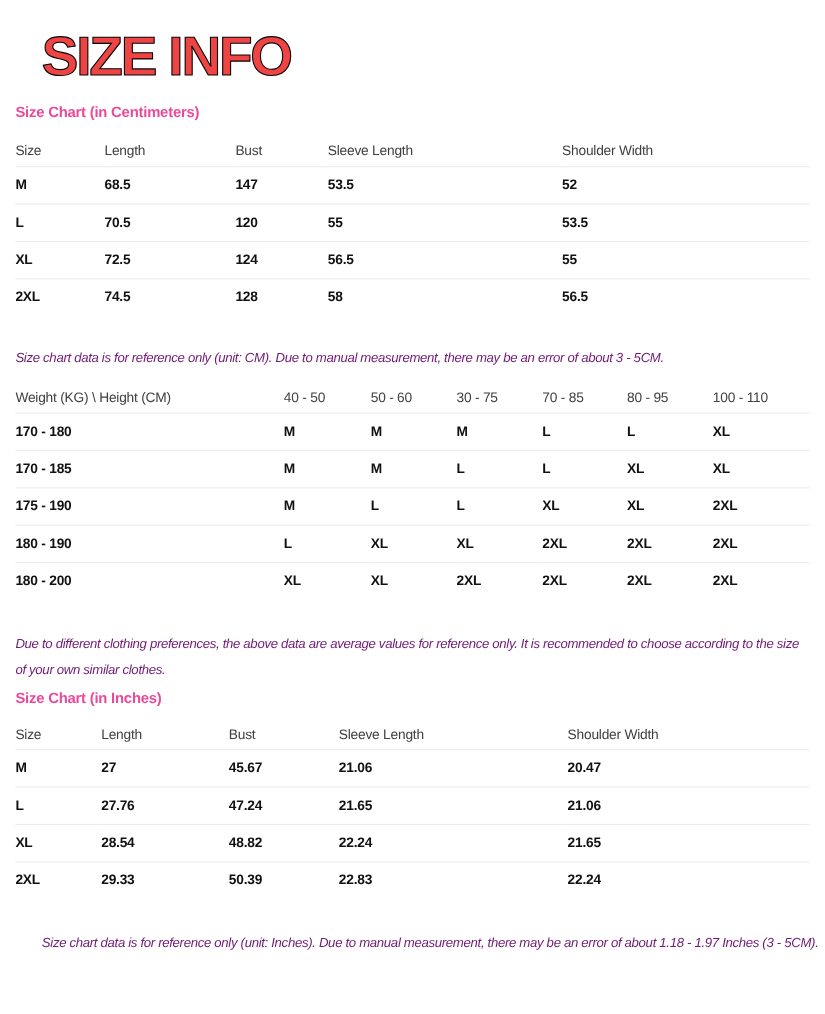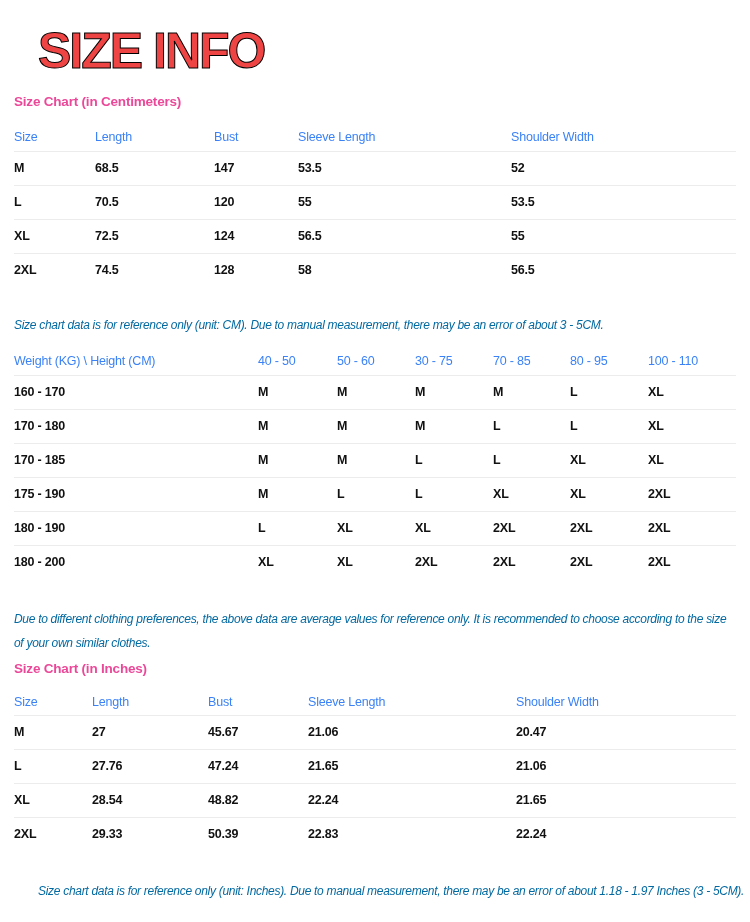--- a/index.html
+++ b/index.html
@@ -42,21 +42,21 @@
   table.fit-table  { margin-top: 10px; }
   table.inch-table { margin-top: 13px; }
   th {
     font-size: 12.5px;
     font-weight: 400;
     text-align: left;
     height: 27px;
     vertical-align: middle;
     border-bottom: 1px solid #ececec;
     letter-spacing: -0.2px;
-    color: #3b82f6;
+    color: #404040;
     overflow: hidden;
     white-space: nowrap;
   }
   .fit-table th { height: 28px; }
   .inch-table th { height: 26px; }
   td {
     font-size: 12.5px;
     font-weight: 700;
     text-align: left;
     height: 34px;
@@ -66,21 +66,21 @@
     color: #111111;
     overflow: hidden;
     white-space: nowrap;
   }
   tbody tr:last-child td { border-bottom: none; }
   .note {
     font-size: 12px;
     font-style: italic;
     letter-spacing: -0.3px;
     line-height: 24px;
-    color: #0369a1;
+    color: #701a75;
   }
   .note.cm-note   { margin-top: 26px; white-space: nowrap; }
   .note.fit-note  { margin-top: 28px; }
   .note.inch-note { margin-top: 28px; white-space: nowrap; margin-left: 24px; }
 </style>
 </head>
 <body>
 
 <div class="page">
 
@@ -155,29 +155,20 @@
           <th>40 - 50</th>
           <th>50 - 60</th>
           <th>30 - 75</th>
           <th>70 - 85</th>
           <th>80 - 95</th>
           <th>100 - 110</th>
         </tr>
       </thead>
     <tbody>
         <tr>
-          <td>160 - 170</td>
-          <td>M</td>
-          <td>M</td>
-          <td>M</td>
-          <td>M</td>
-          <td>L</td>
-          <td>XL</td>
-        </tr>
-        <tr>
           <td>170 - 180</td>
           <td>M</td>
           <td>M</td>
           <td>M</td>
           <td>L</td>
           <td>L</td>
           <td>XL</td>
         </tr>
         <tr>
           <td>170 - 185</td>

